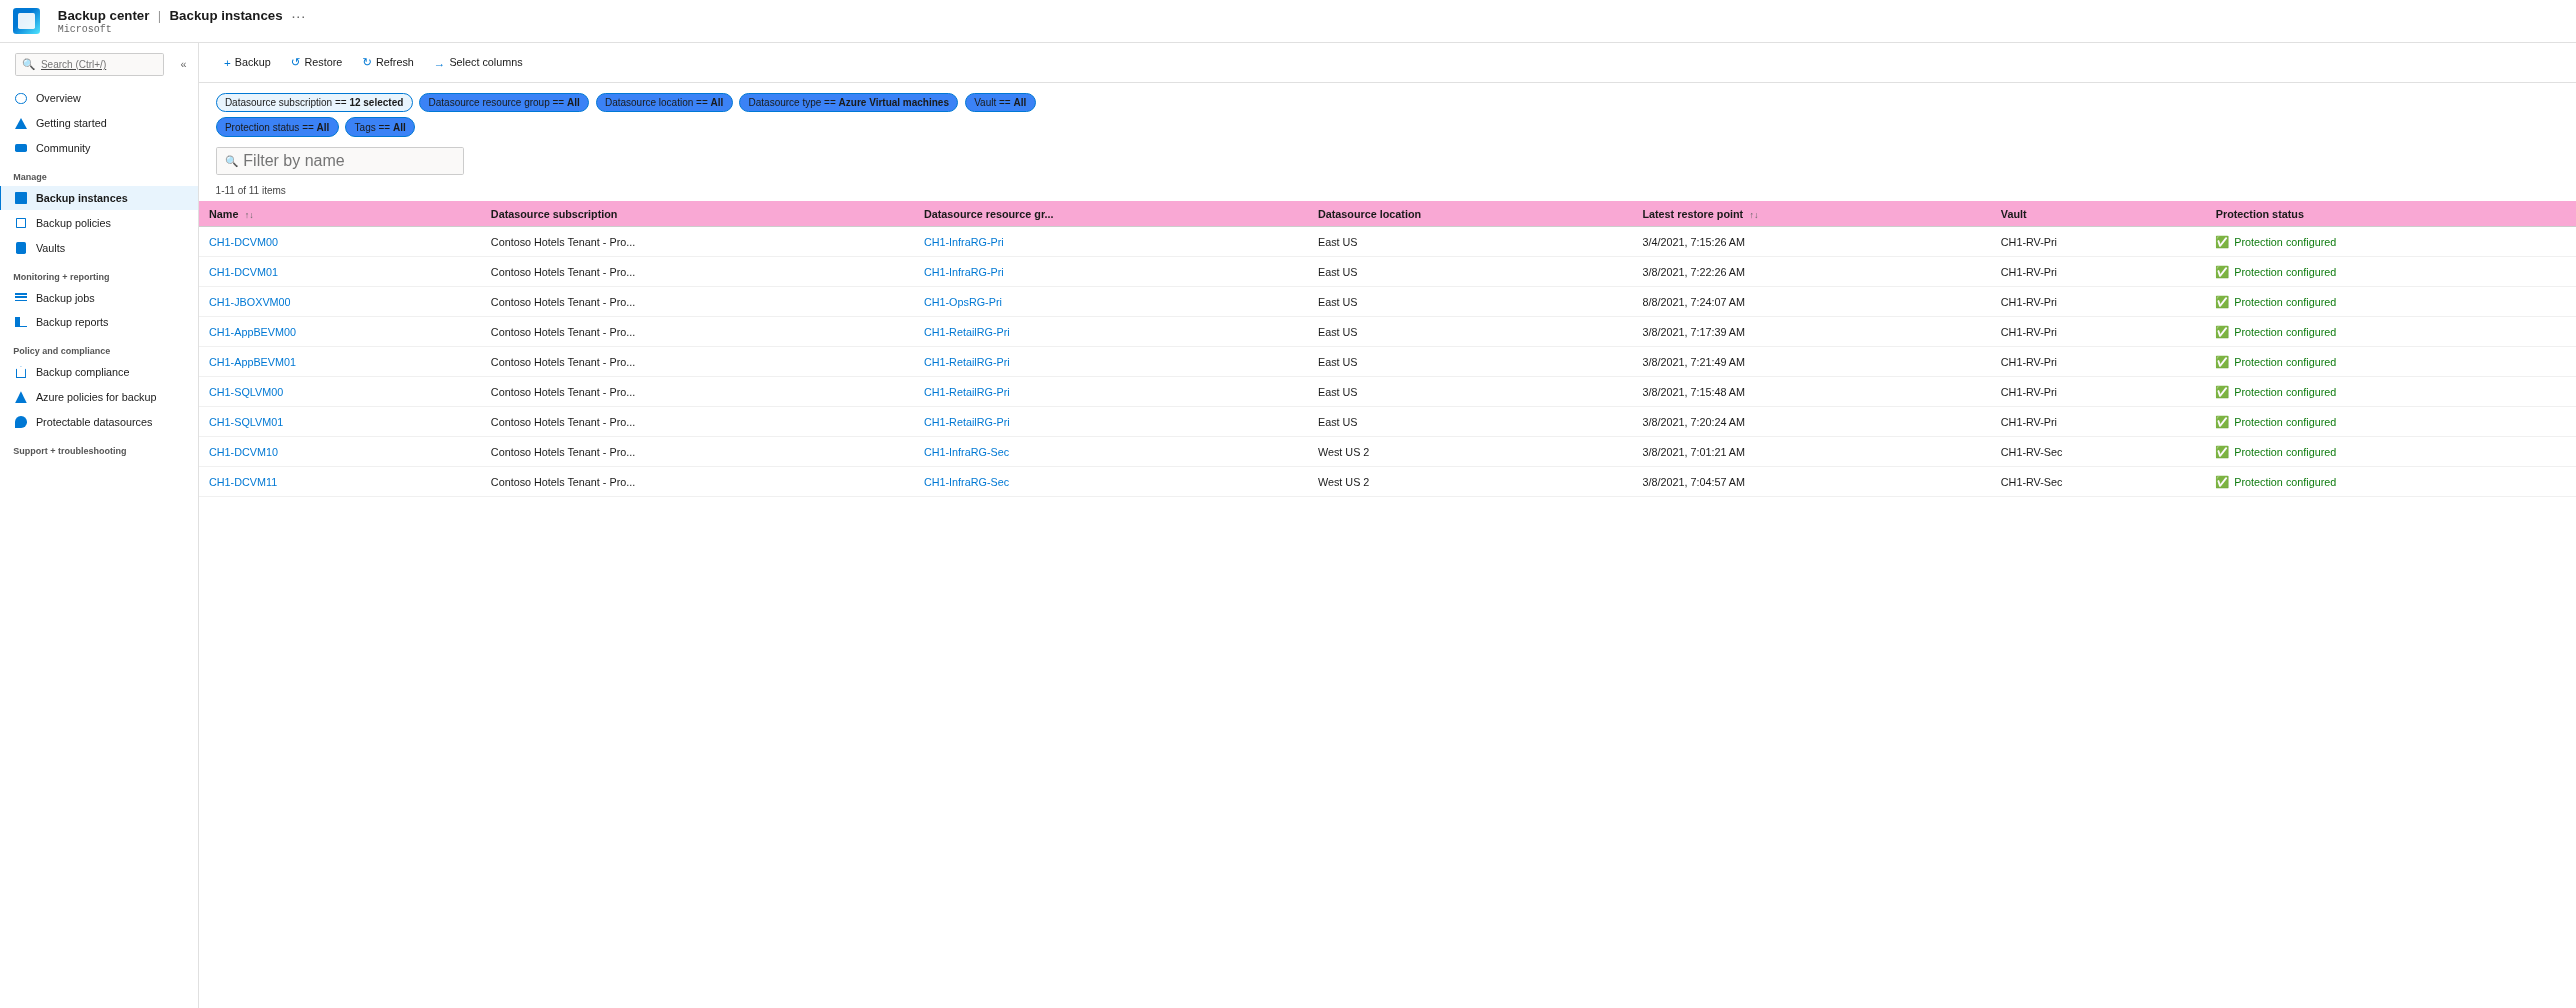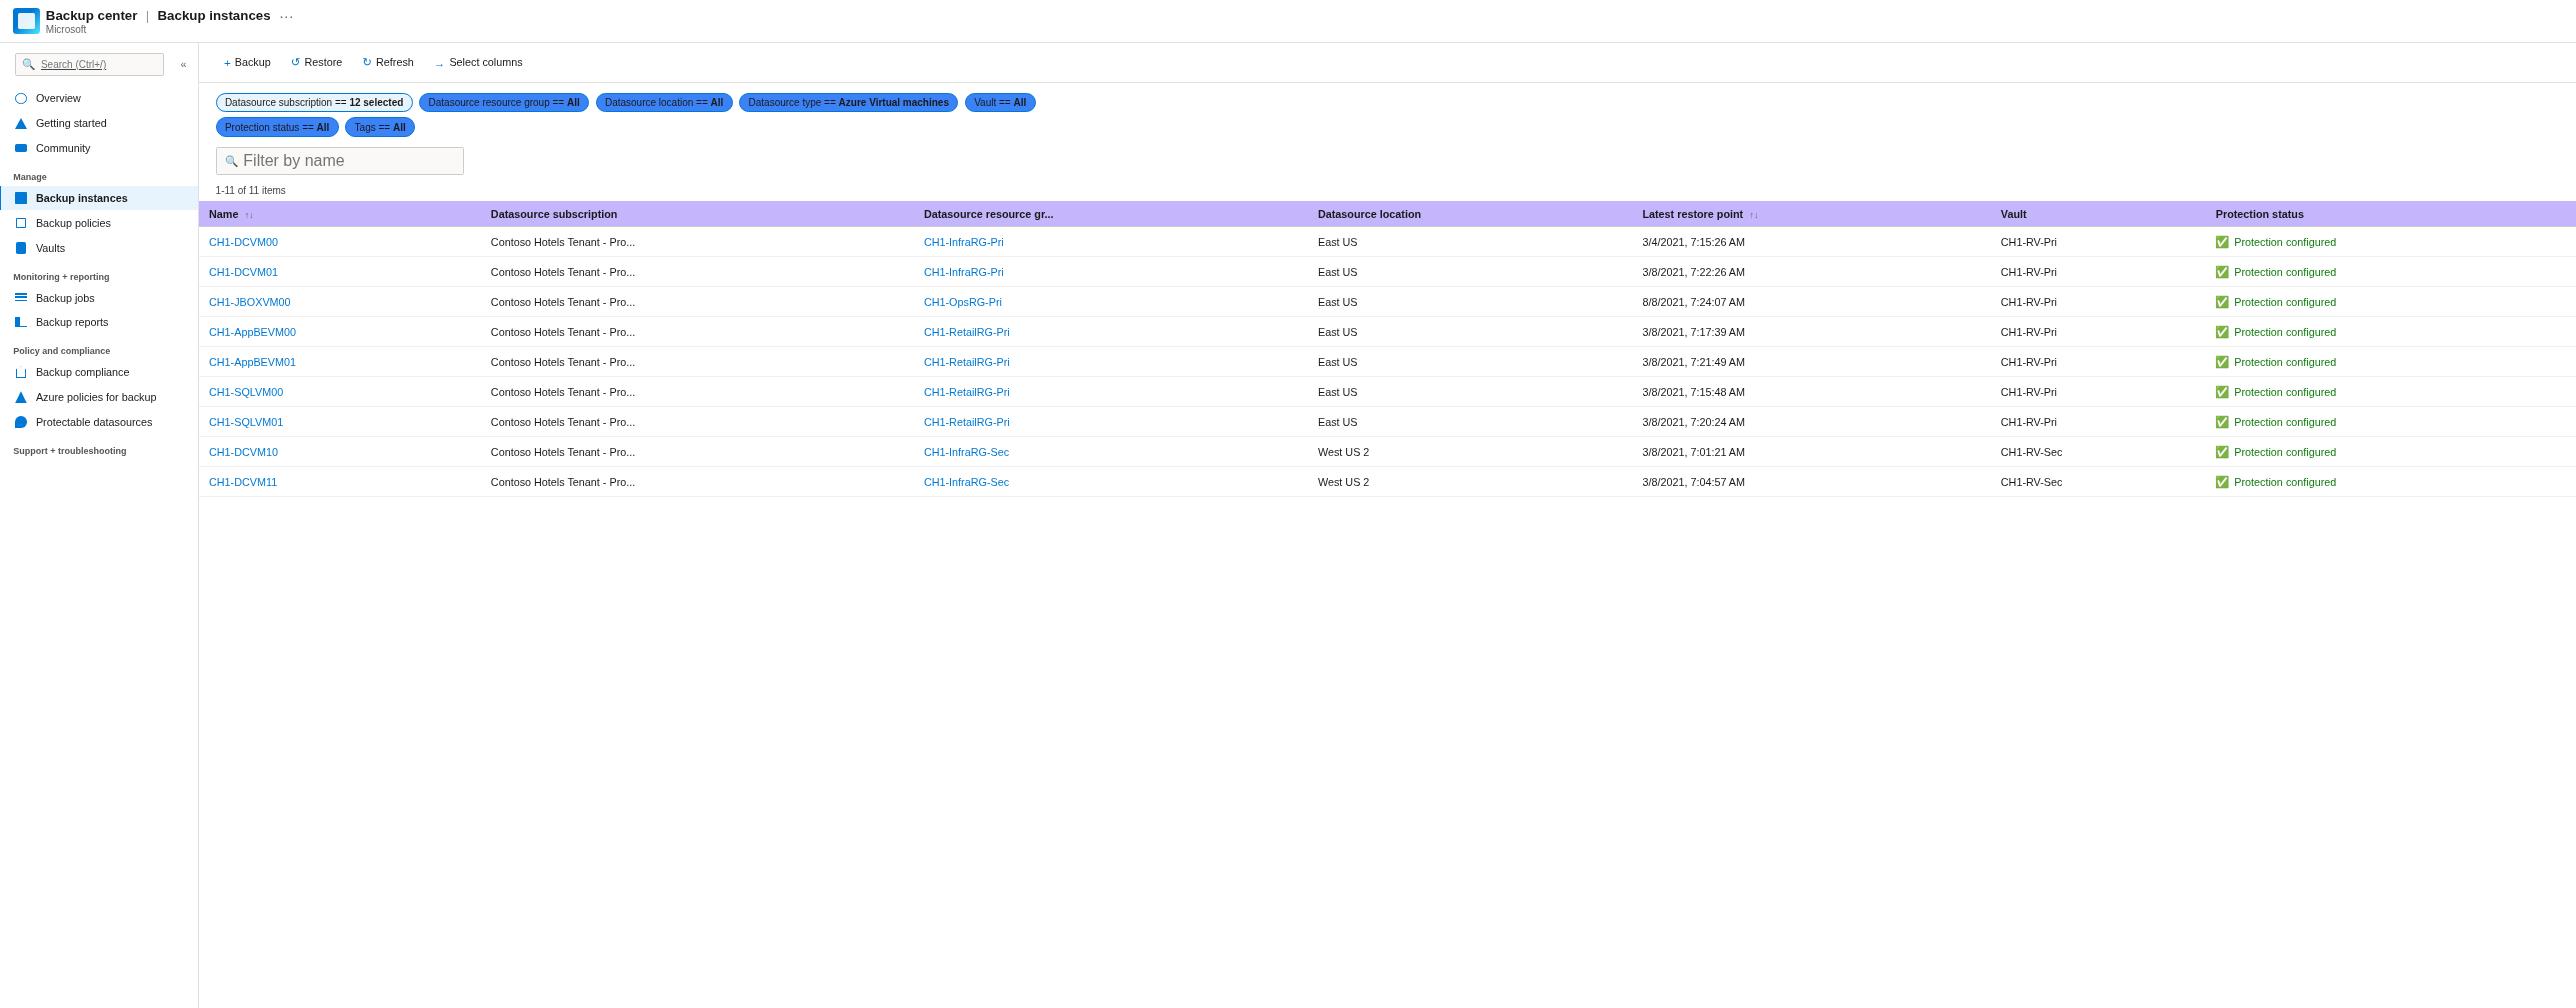--- a/index.html
+++ b/index.html
@@ -5,39 +5,39 @@
     * { box-sizing: border-box; margin: 0; padding: 0; }
     body { font-family: 'Segoe UI', sans-serif; font-size: 10.8px; color: #1a1a1a; background: #fff; display: flex; flex-direction: column; height: 100vh; overflow: hidden; }
 
     
     .top-header {
       display: flex;
       align-items: center;
       padding: 6.6px 13.3px;
       border-bottom: 0.8px solid #e0e0e0;
       background: #fff;
-      gap: 6px;
+      gap: 18px;
       min-height: 43px;
     }
     .app-icon {
       width: 26.5px; height: 26.5px;
       background: linear-gradient(135deg, #0078d4 40%, #50e6ff 100%);
       border-radius: 3.3px;
       display: flex; align-items: center; justify-content: center;
       position: relative;
     }
     .app-icon::before {
       content: '';
       width: 16.6px; height: 16.6px;
       background: #fff;
       border-radius: 1.7px;
       opacity: 0.9;
     }
     .header-title { font-size: 13.3px; font-weight: 600; color: #1a1a1a; }
-    .header-subtitle { font-size: 10px; color: #666; }
+    .header-subtitle { font-size: 10px; color: #666; font-family: Liberation Mono, monospace; }
     .header-sep { color: #999; margin: 0 3.3px; font-size: 13.3px; }
     .more-btn { background: none; border: none; cursor: pointer; font-size: 15px; color: #666; padding: 0 3.3px; }
 
     
     .main-layout { display: flex; flex: 1; overflow: hidden; }
 
     
     .sidebar {
       width: 199px;
       min-width: 199px;
@@ -128,21 +128,21 @@
     }
     .search-box input { border: none; background: transparent; outline: none; font-size: 16px; color: #444; width: 100%; }
 
     
     .table-meta { padding: 0 16.6px 5px 16.6px; font-size: 10px; color: #444; }
     .table-wrapper { flex: 1; overflow-x: auto; }
     table { width: 100%; border-collapse: collapse; font-size: 10.8px; }
     thead tr { border-bottom: 0.8px solid #ccc; }
     th {
       padding: 6.6px 10px; text-align: left; font-weight: 600; color: #1a1a1a;
-      background: #c4b5fd; white-space: nowrap;
+      background: #f9a8d4; white-space: nowrap;
     }
     th.sortable { cursor: pointer; }
     th .sort-icon { font-size: 9px; color: #666; margin-left: 3.3px; }
     td { padding: 7.5px 10px; border-bottom: 0.8px solid #f0f0f0; white-space: nowrap; color: #1a1a1a; }
     .link-cell { color: #0078d4; text-decoration: none; cursor: pointer; }
     .status-ok { display: flex; align-items: center; gap: 4.1px; color: #107c10; }
     .status-ok-icon { font-size: 11.6px; }
 
     
     .icon-overview { display: inline-block; width: 11.6px; height: 11.6px; border: 1.7px solid #0078d4; border-radius: 50%; }

